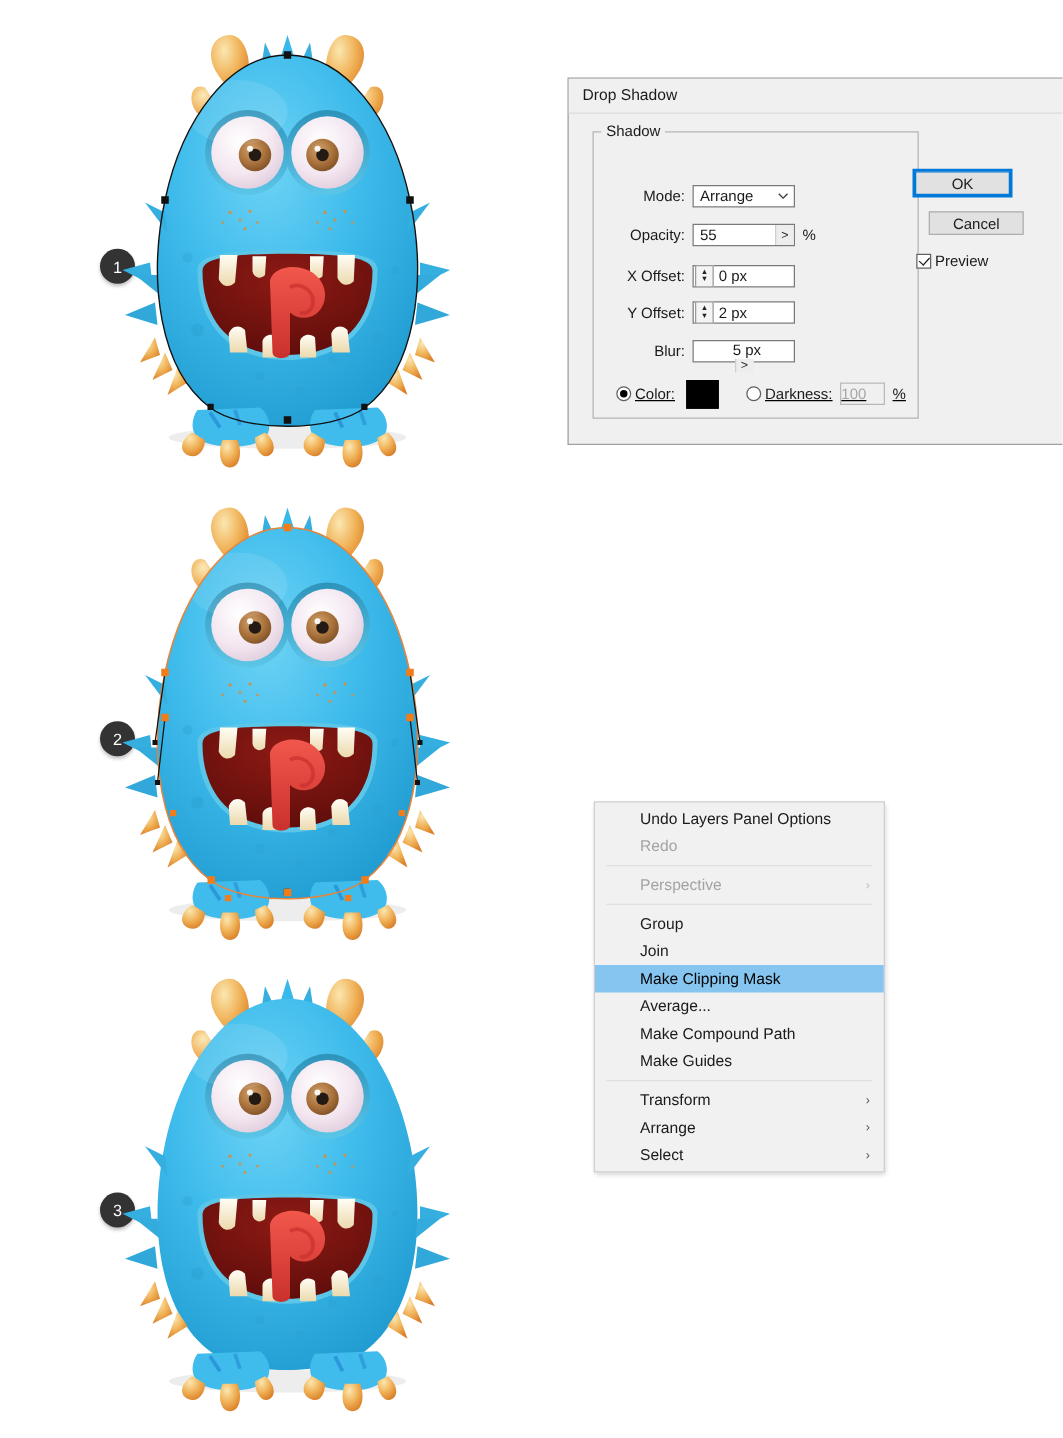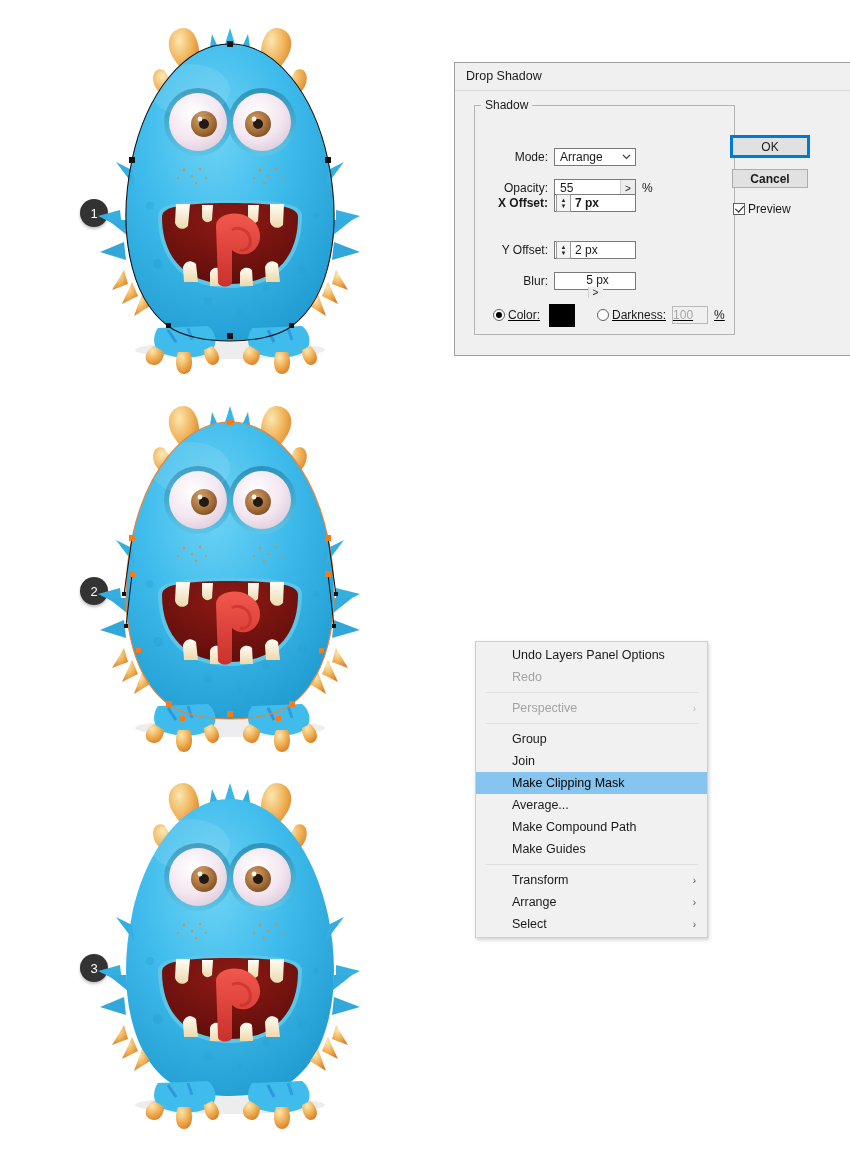--- a/index.html
+++ b/index.html
@@ -371,28 +371,28 @@
 
     <div class="row" style="left:30px;top:87px;width:240px;">
       <span class="lbl" style="width:63px;">Opacity:</span>
       <div class="field" style="margin-left:6px;width:82px;">
         <span class="txt">55</span>
         <span class="slider-btn">&gt;</span>
       </div>
       <span class="unit">%</span>
     </div>
 
-    <div class="row" style="left:30px;top:102px;width:240px;font-weight:bold;">
+    <div class="row" style="left:30px;top:120px;width:240px;">
       <span class="lbl" style="width:63px;">X Offset:</span>
       <div class="field" style="margin-left:6px;width:82px;">
         <span class="spin">
             <i>▲</i>
             <i>▼</i>
           </span>
-        <span class="txt" style="padding-left:4px;">7 px</span>
+        <span class="txt" style="padding-left:4px;">0 px</span>
       </div>
     </div>
 
     <div class="row" style="left:30px;top:149px;width:240px;">
       <span class="lbl" style="width:63px;">Y Offset:</span>
       <div class="field" style="margin-left:6px;width:82px;">
         <span class="spin">
             <i>▲</i>
             <i>▼</i>
           </span>
@@ -416,21 +416,21 @@
       <span class="lbl">Darkness:</span>
       <span class="field disabled" style="margin-left:6px;width:36px;">
         <span class="txt">100</span>
       </span>
       <span class="unit dim">%</span>
     </div>
 
     <div class="btn-wrap" style="left:277px;top:46px;">
       <div class="btn default">OK</div>
     </div>
-    <div class="btn-wrap" style="left:277px;top:78px;font-weight:bold;">
+    <div class="btn-wrap" style="left:288px;top:78px;">
       <div class="btn">Cancel</div>
     </div>
     <div class="row" style="left:278px;top:108px;">
       <span class="chk"></span>
       <span class="lbl">Preview</span>
     </div>
 
   </div>
 </div>
 

